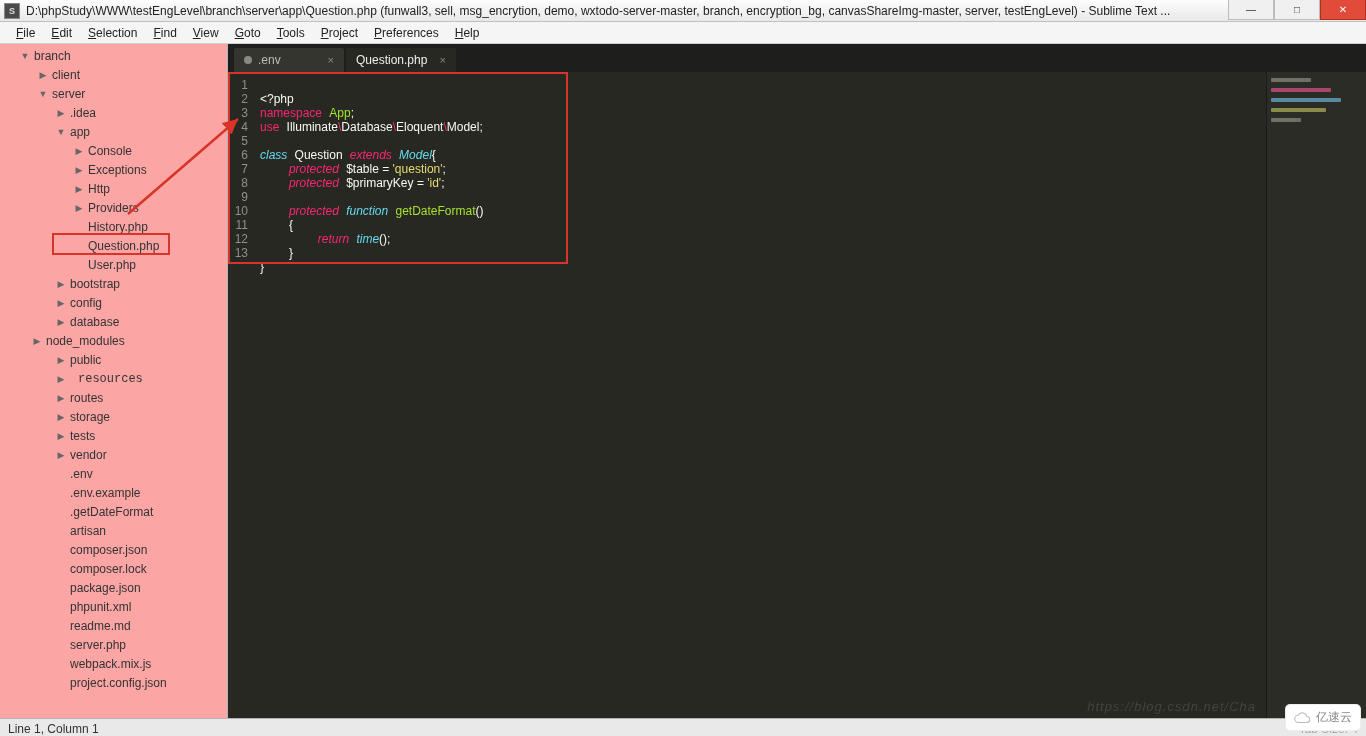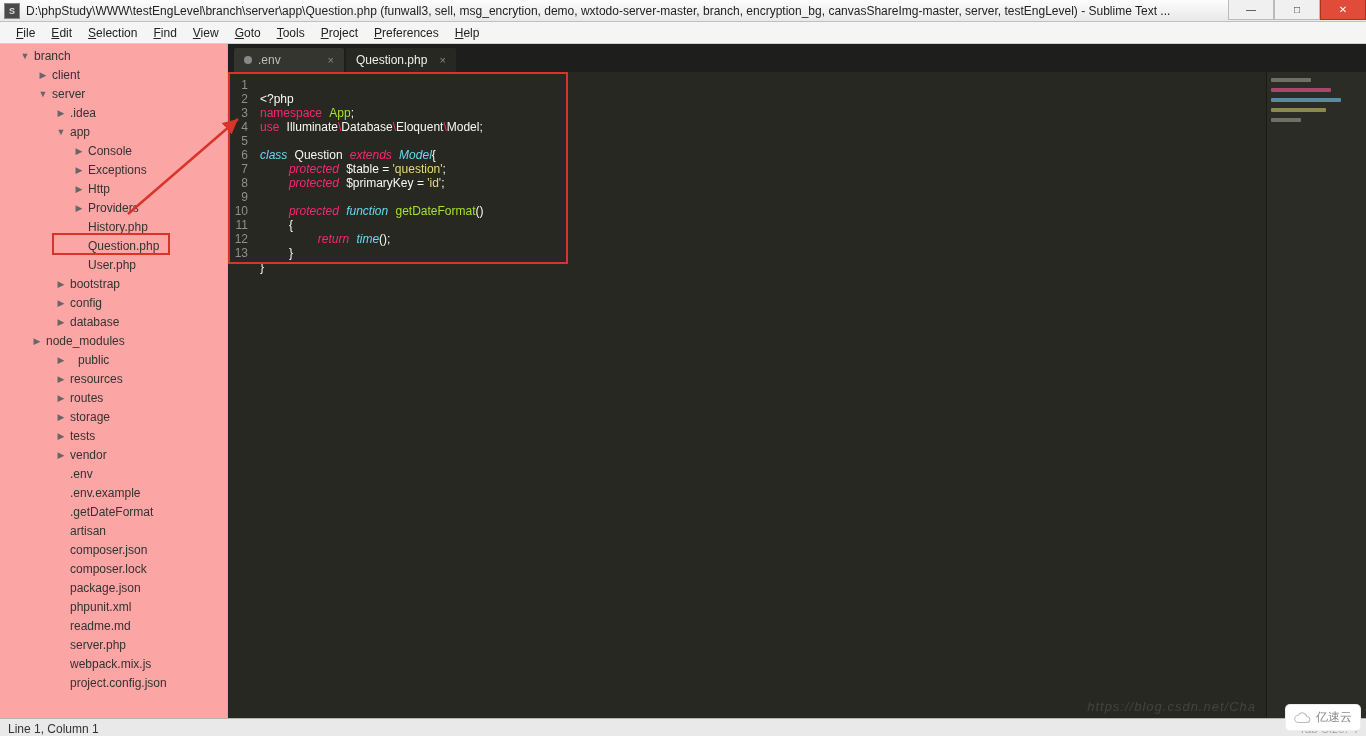--- a/index.html
+++ b/index.html
@@ -137,25 +137,25 @@
         <div class="tree-item" style="padding-left: 56px;">
           <span class="twisty closed"></span>
           <span style="margin-left: 4px;">database</span>
         </div>
         <div class="tree-item" style="padding-left: 32px;">
           <span class="twisty closed"></span>
           <span style="margin-left: 4px;">node_modules</span>
         </div>
         <div class="tree-item" style="padding-left: 56px;">
           <span class="twisty closed"></span>
-          <span style="margin-left: 12px;">public</span>
-        </div>
-        <div class="tree-item" style="padding-left: 56px;">
-          <span class="twisty closed"></span>
-          <span style="margin-left: 4px;">resources</span>
+          <span style="margin-left: 4px;">public</span>
+        </div>
+        <div class="tree-item" style="padding-left: 56px;">
+          <span class="twisty closed"></span>
+          <span style="margin-left: 12px; font-family: Liberation Mono, monospace;">resources</span>
         </div>
         <div class="tree-item" style="padding-left: 56px;">
           <span class="twisty closed"></span>
           <span style="margin-left: 4px;">routes</span>
         </div>
         <div class="tree-item" style="padding-left: 56px;">
           <span class="twisty closed"></span>
           <span style="margin-left: 4px;">storage</span>
         </div>
         <div class="tree-item" style="padding-left: 56px;">

